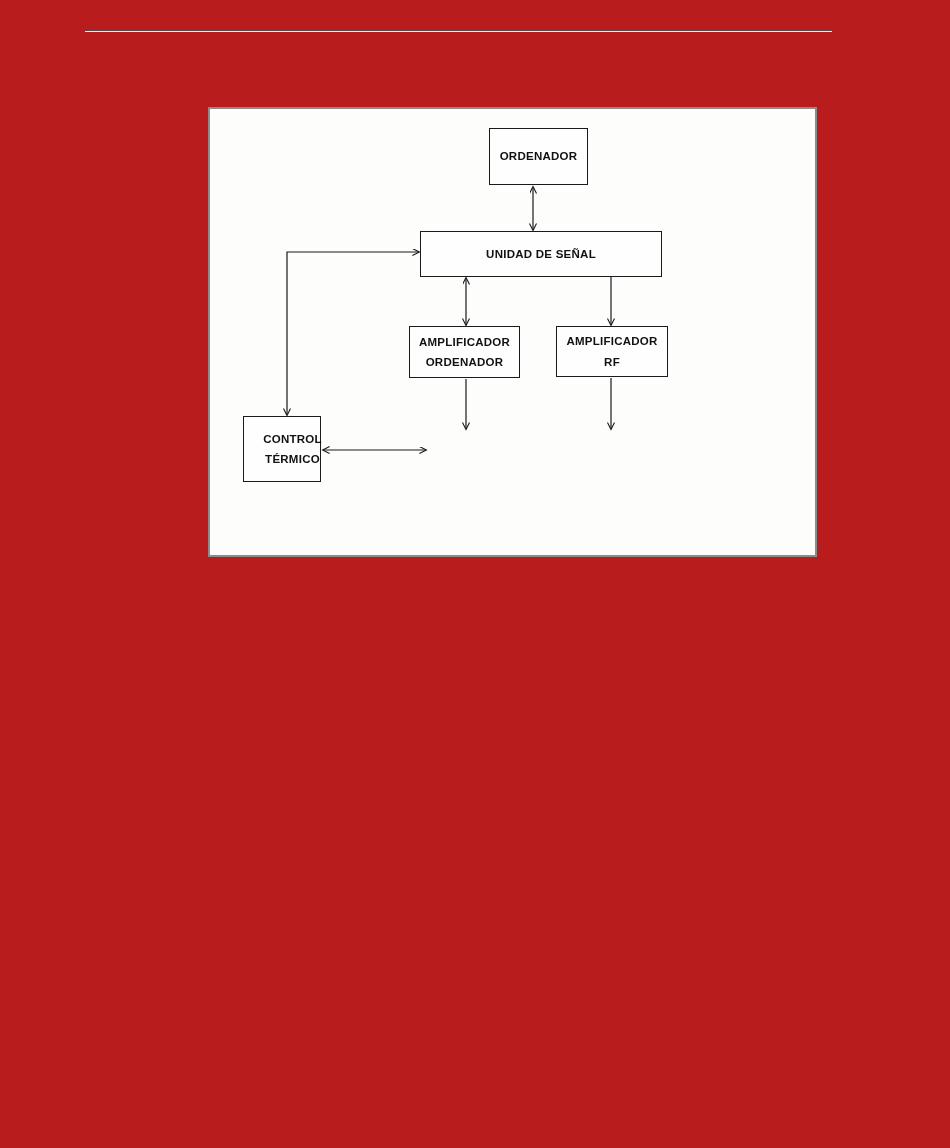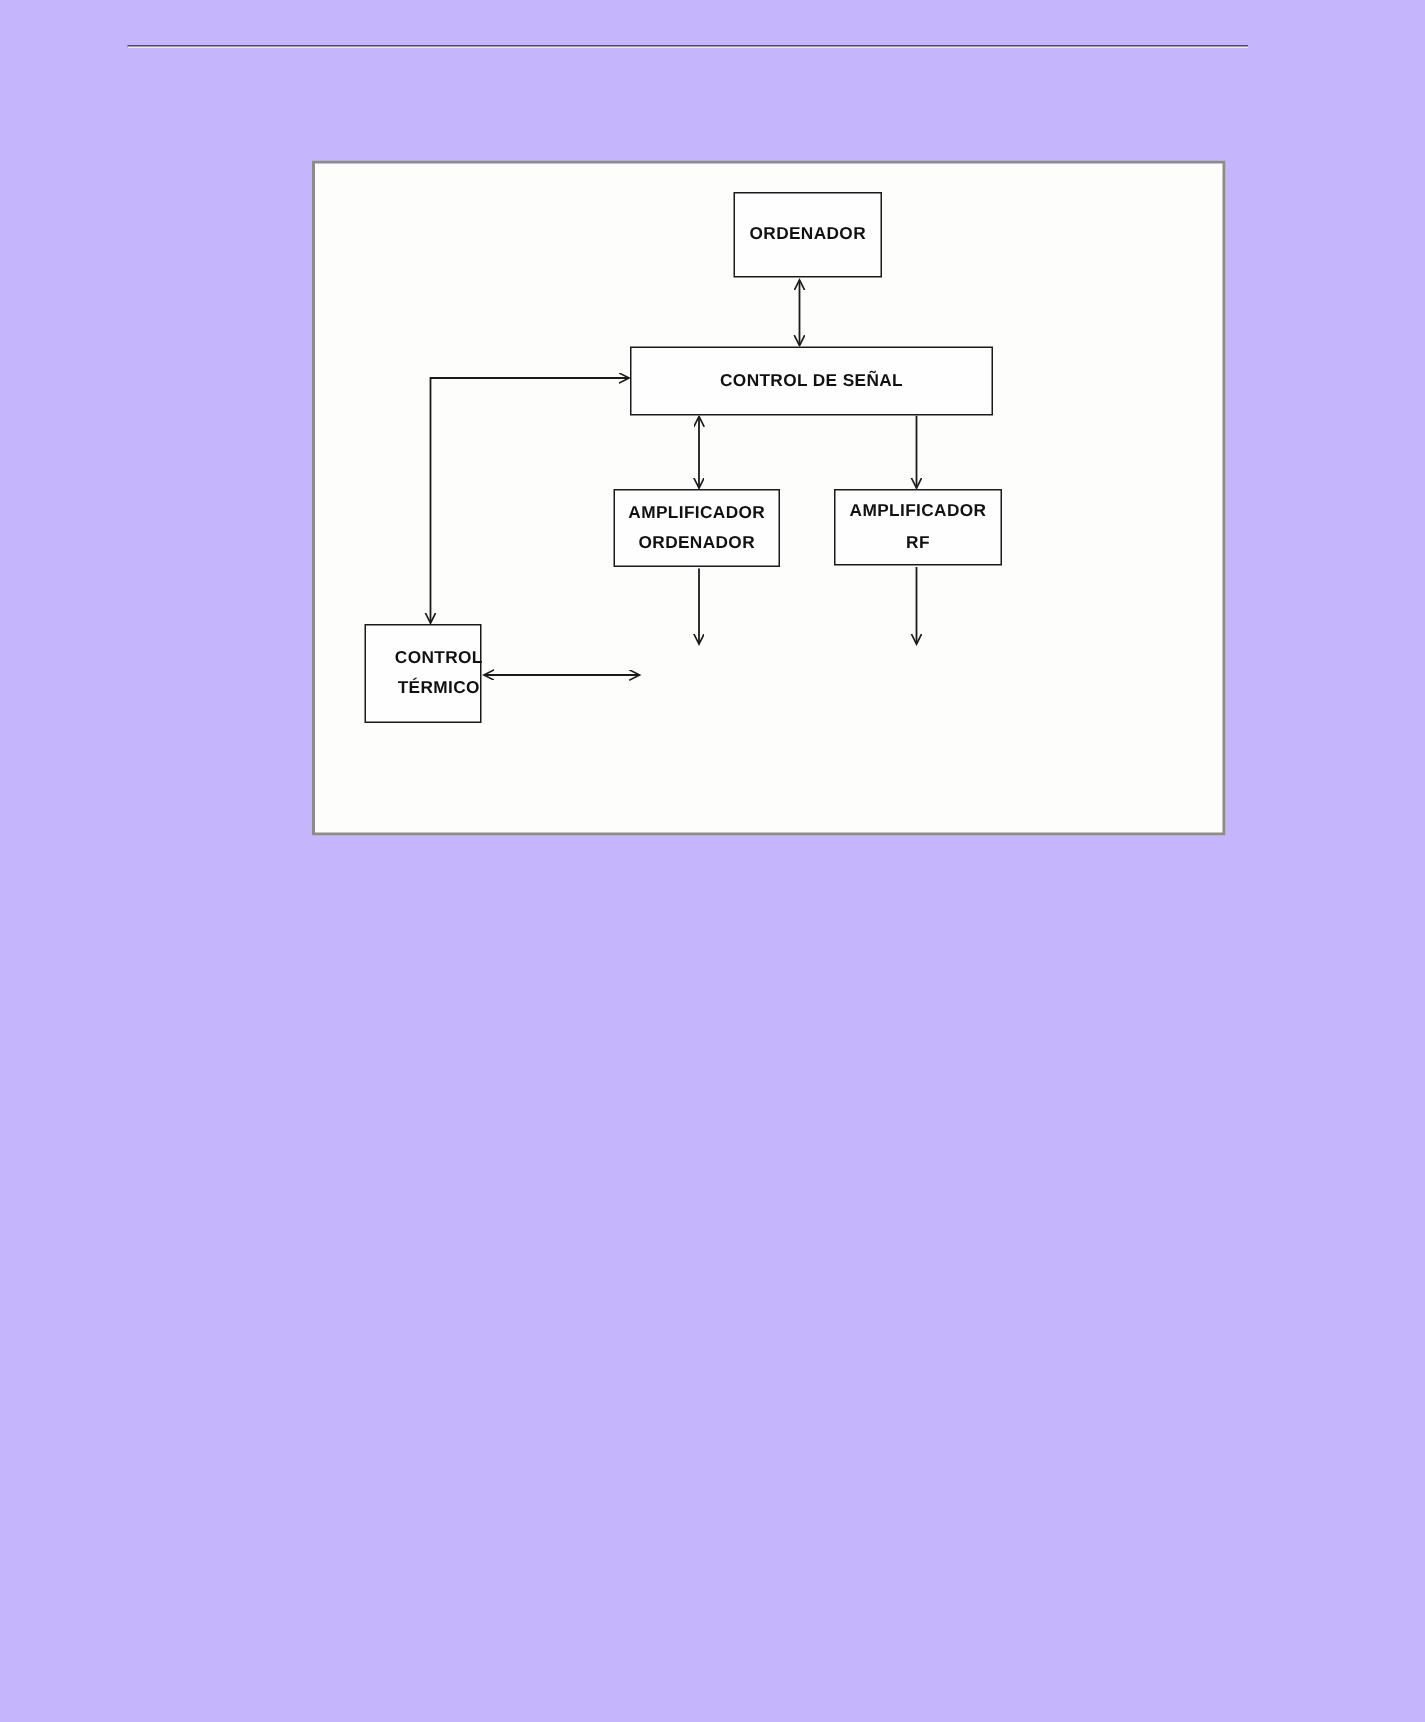--- a/index.html
+++ b/index.html
@@ -3,21 +3,21 @@
 <meta charset="utf-8">
 <style>
   * { margin: 0; padding: 0; box-sizing: border-box; }
   html, body { background: #ffffff; }
   body {
     font-family: "Liberation Sans", sans-serif;
     width: 950px; height: 1148px;
     position: relative;
     overflow: hidden;
   }
-  .page { position: absolute; inset: 0; background: #c4b5fd; }
+  .page { position: absolute; inset: 0; background: #b91c1c; }
 
   .header-rule {
     position: absolute;
     left: 85px; top: 30px;
     width: 747px; height: 2px;
     background: #4d4d4d;
     border-bottom: 1px solid #e9e9e9;
   }
 
   .figure {
@@ -86,21 +86,21 @@
       <path d="M 209 143 L 77 143 L 77 306" fill="none" stroke="#1a1a1a" stroke-width="1.2" marker-start="url(#ah)" marker-end="url(#ah)"></path>
 
       <line x1="113" y1="341" x2="216" y2="341" stroke="#1a1a1a" stroke-width="1.2" marker-start="url(#ah)" marker-end="url(#ah)"></line>
     </svg>
 
     <div class="dbox box-ordenador">
       <span>ORDENADOR</span>
     </div>
 
     <div class="dbox box-unidad-senal">
-      <span>CONTROL DE SEÑAL</span>
+      <span>UNIDAD DE SEÑAL</span>
     </div>
 
     <div class="dbox box-ampl-gradientes">
       <span>AMPLIFICADOR</span>
       <span>ORDENADOR</span>
     </div>
 
     <div class="dbox box-ampl-rf">
       <span>AMPLIFICADOR</span>
       <span>RF</span>

